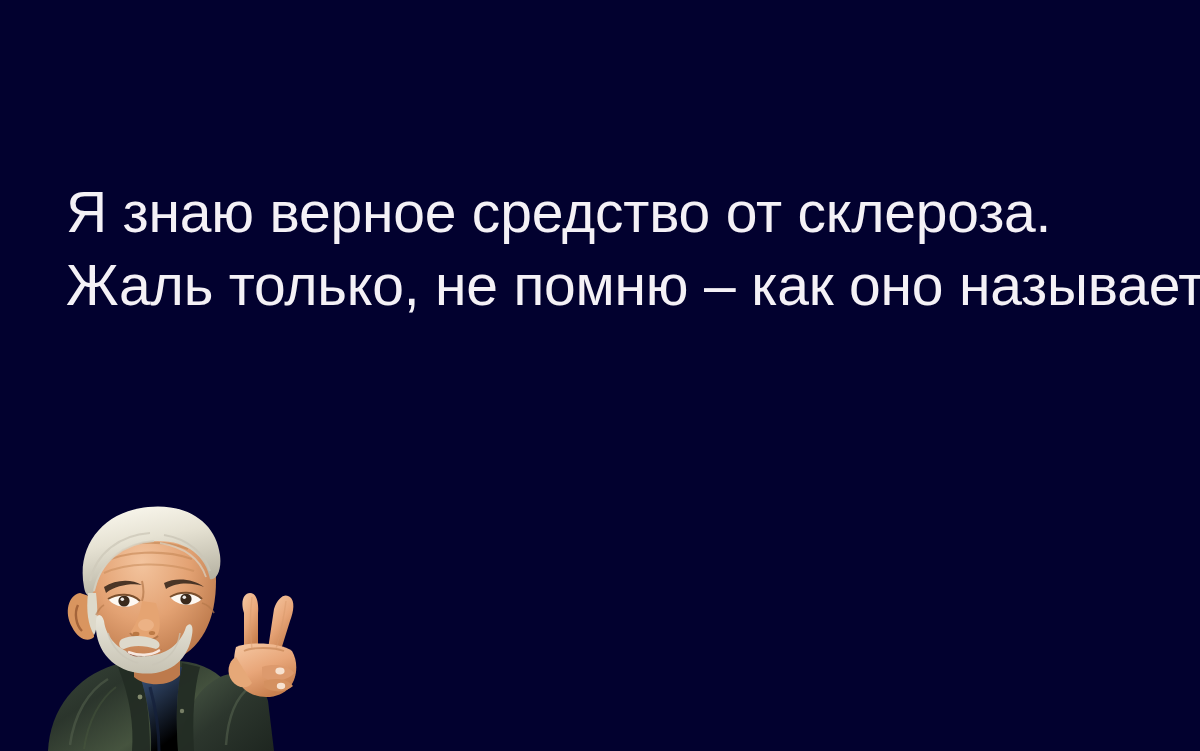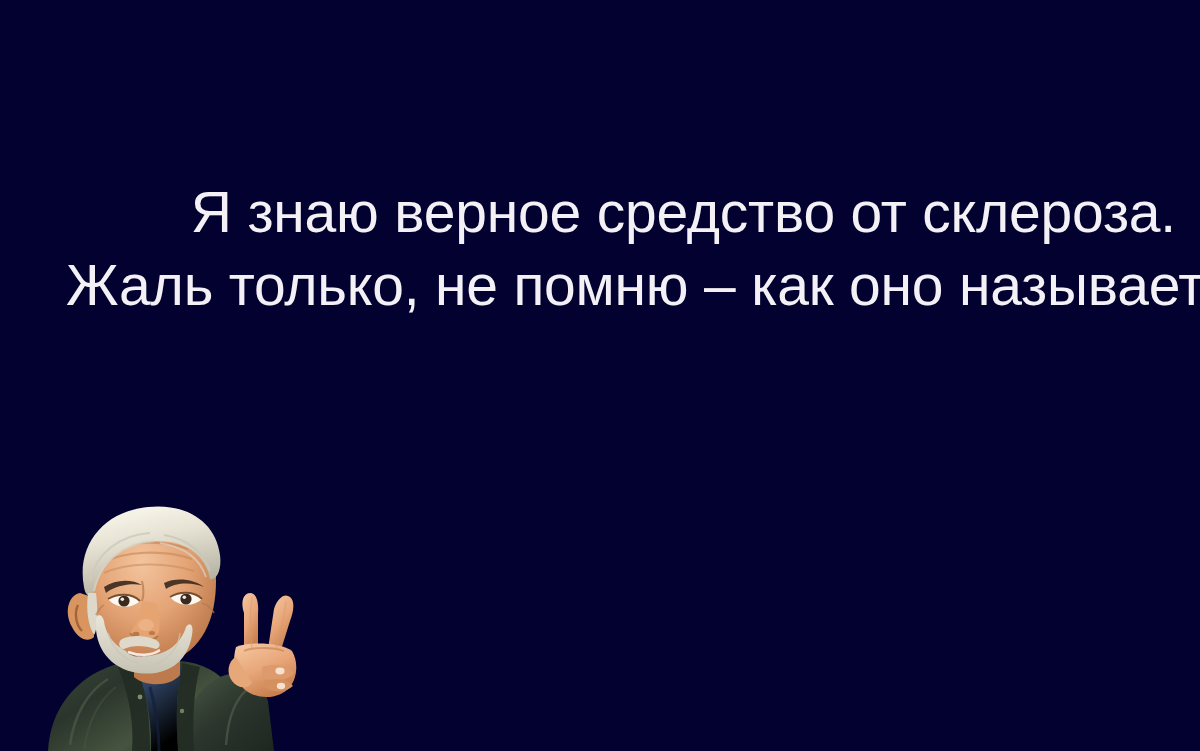--- a/index.html
+++ b/index.html
@@ -25,21 +25,21 @@
     top: 176px;
     width: 1110px;
     color: #f4f1f6;
     font-family: "Liberation Sans", sans-serif;
     font-size: 57px;
     font-weight: 400;
     line-height: 73px;
     letter-spacing: -0.2px;
     white-space: nowrap;
   }
-  #quote .qline { display: block; text-align: right; }
+  #quote .qline { display: block; }
 
   
   #figure {
     position: absolute;
     left: 30px;
     bottom: 0;
     width: 330px;
     height: 250px;
   }
   #figure svg { display: block; width: 100%; height: 100%; }

